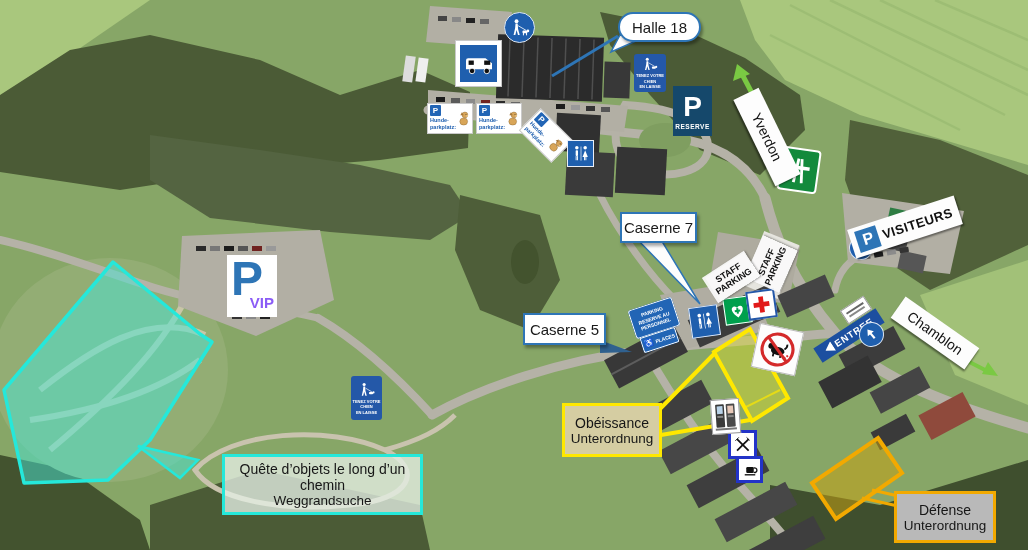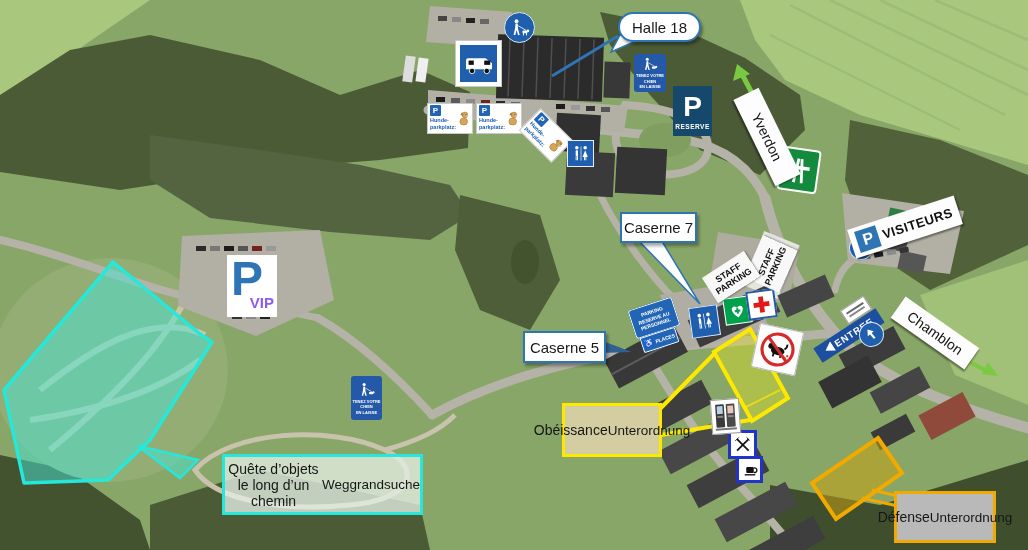--- a/index.html
+++ b/index.html
@@ -12,21 +12,21 @@
   
   .callout-label{position:absolute;background:#fff;border:2px solid #2e75b6;
     box-shadow:2px 3px 3px rgba(0,0,0,.35);display:flex;align-items:center;justify-content:center;
     font-size:15px;font-weight:500;color:#1a1a1a;z-index:30;}
 
   
   .rot-label{position:absolute;background:#fdfdfd;box-shadow:1px 2px 2px rgba(0,0,0,.45);
     display:flex;align-items:center;justify-content:center;color:#111;z-index:25;}
 
   
-  .area-label{position:absolute;display:flex;flex-direction:row;align-items:center;
+  .area-label{position:absolute;display:flex;flex-direction:column;align-items:center;
     justify-content:center;text-align:center;z-index:30;color:#161616;}
   .area-label .l1{font-size:14px}.area-label .l2{font-size:13.5px}
 
   .sign{position:absolute;z-index:20;display:flex;align-items:center;justify-content:center;
         box-sizing:border-box;}
   .bluecircle{border-radius:50%;background:#1f5fae;border:1.5px solid #dde6f2;}
 
   .hunde{width:46px;height:31px;background:#fff;border:1px solid #c9c9c9;padding:1px 2px;
          display:flex;z-index:20;position:absolute;box-sizing:border-box;}
   .hunde .lft{display:flex;flex-direction:column;align-items:flex-start;}
@@ -468,21 +468,21 @@
     <span style="display:block;width:80%;height:2px;background:#666;"></span>
     <span style="display:block;width:70%;height:2px;background:#888;"></span>
   </div>
 
   <div class="callout-label" style="left:618px;top:12px;width:79px;height:26px;border-radius:15px;">
     <span>Halle 18</span>
   </div>
   <div class="callout-label" style="left:620px;top:212px;width:73px;height:27px;">
     <span>Caserne 7</span>
   </div>
-  <div class="callout-label" style="left:523px;top:331px;width:79px;height:28px;">
+  <div class="callout-label" style="left:523px;top:313px;width:79px;height:28px;">
     <span>Caserne 5</span>
   </div>
 
   <div class="area-label" style="left:182px;top:454px;width:195px;height:55px;
        background:rgba(228,238,228,.78);border:3px solid #25e8da;margin-left:40px;">
     <span class="l1">Quête d’objets le long d’un chemin</span>
     <span class="l2">Weggrandsuche</span>
   </div>
   <div class="area-label" style="left:562px;top:403px;width:94px;height:48px;
        background:#d5cda2;border:3px solid #ffe800;">

